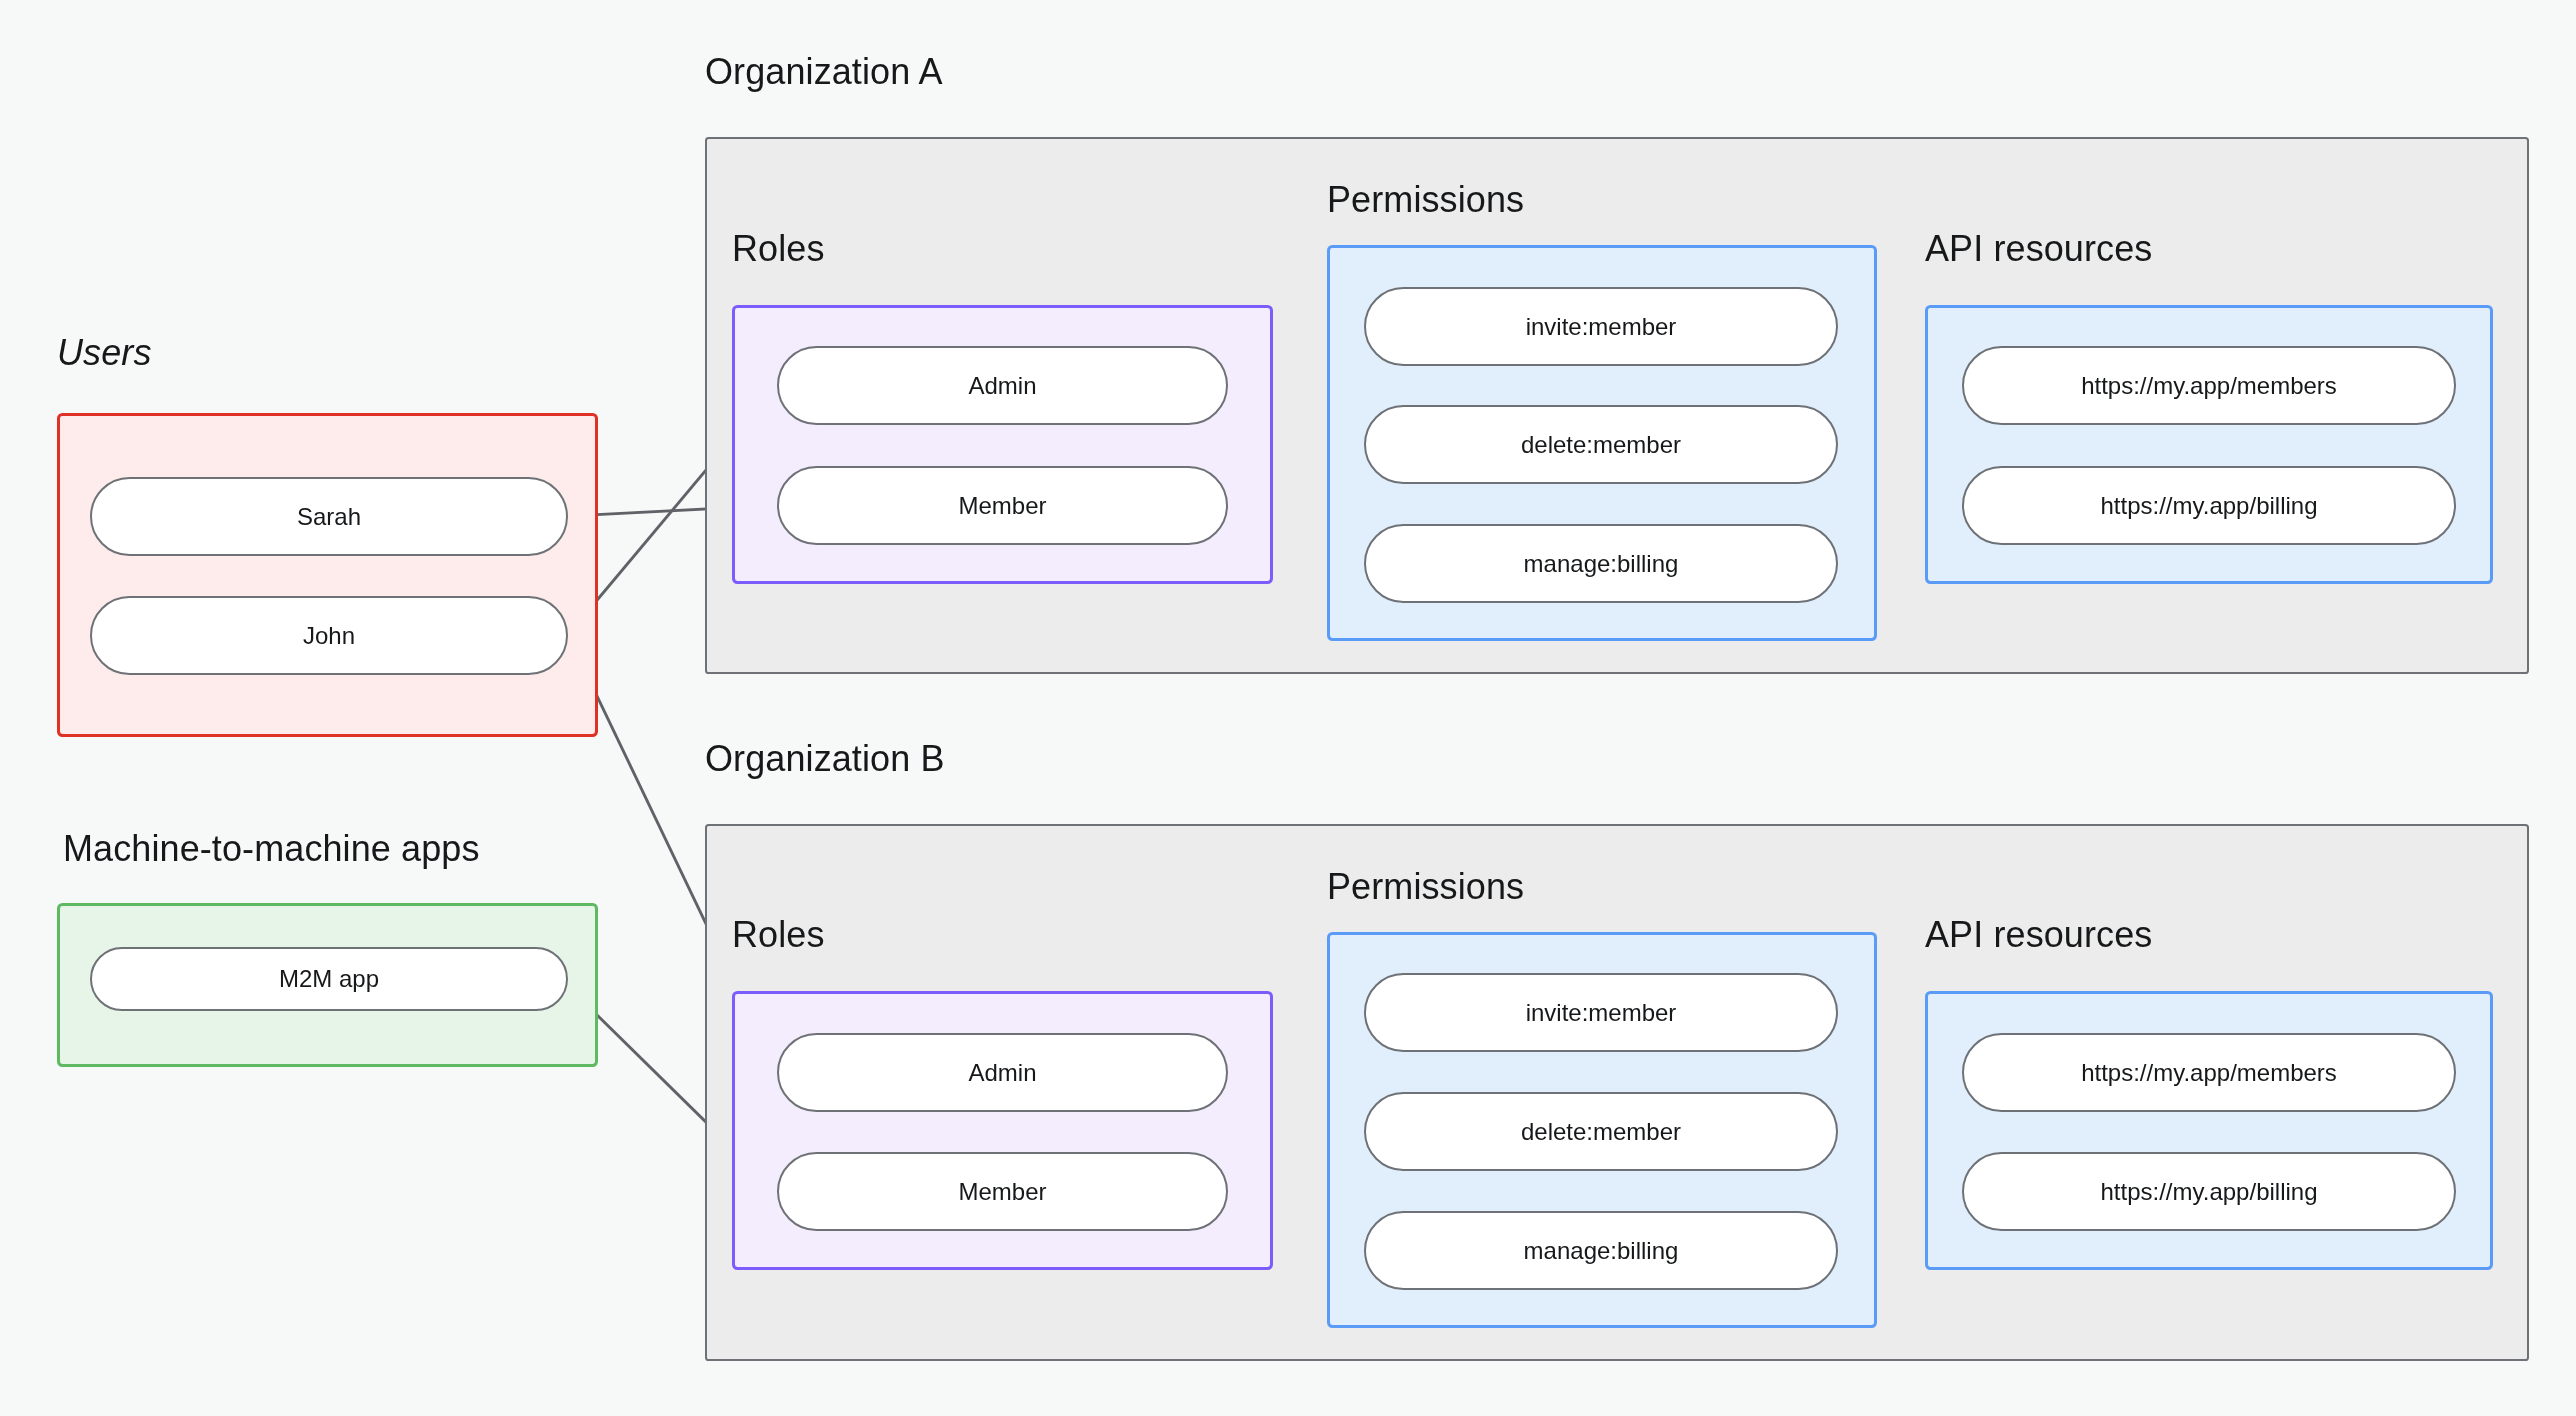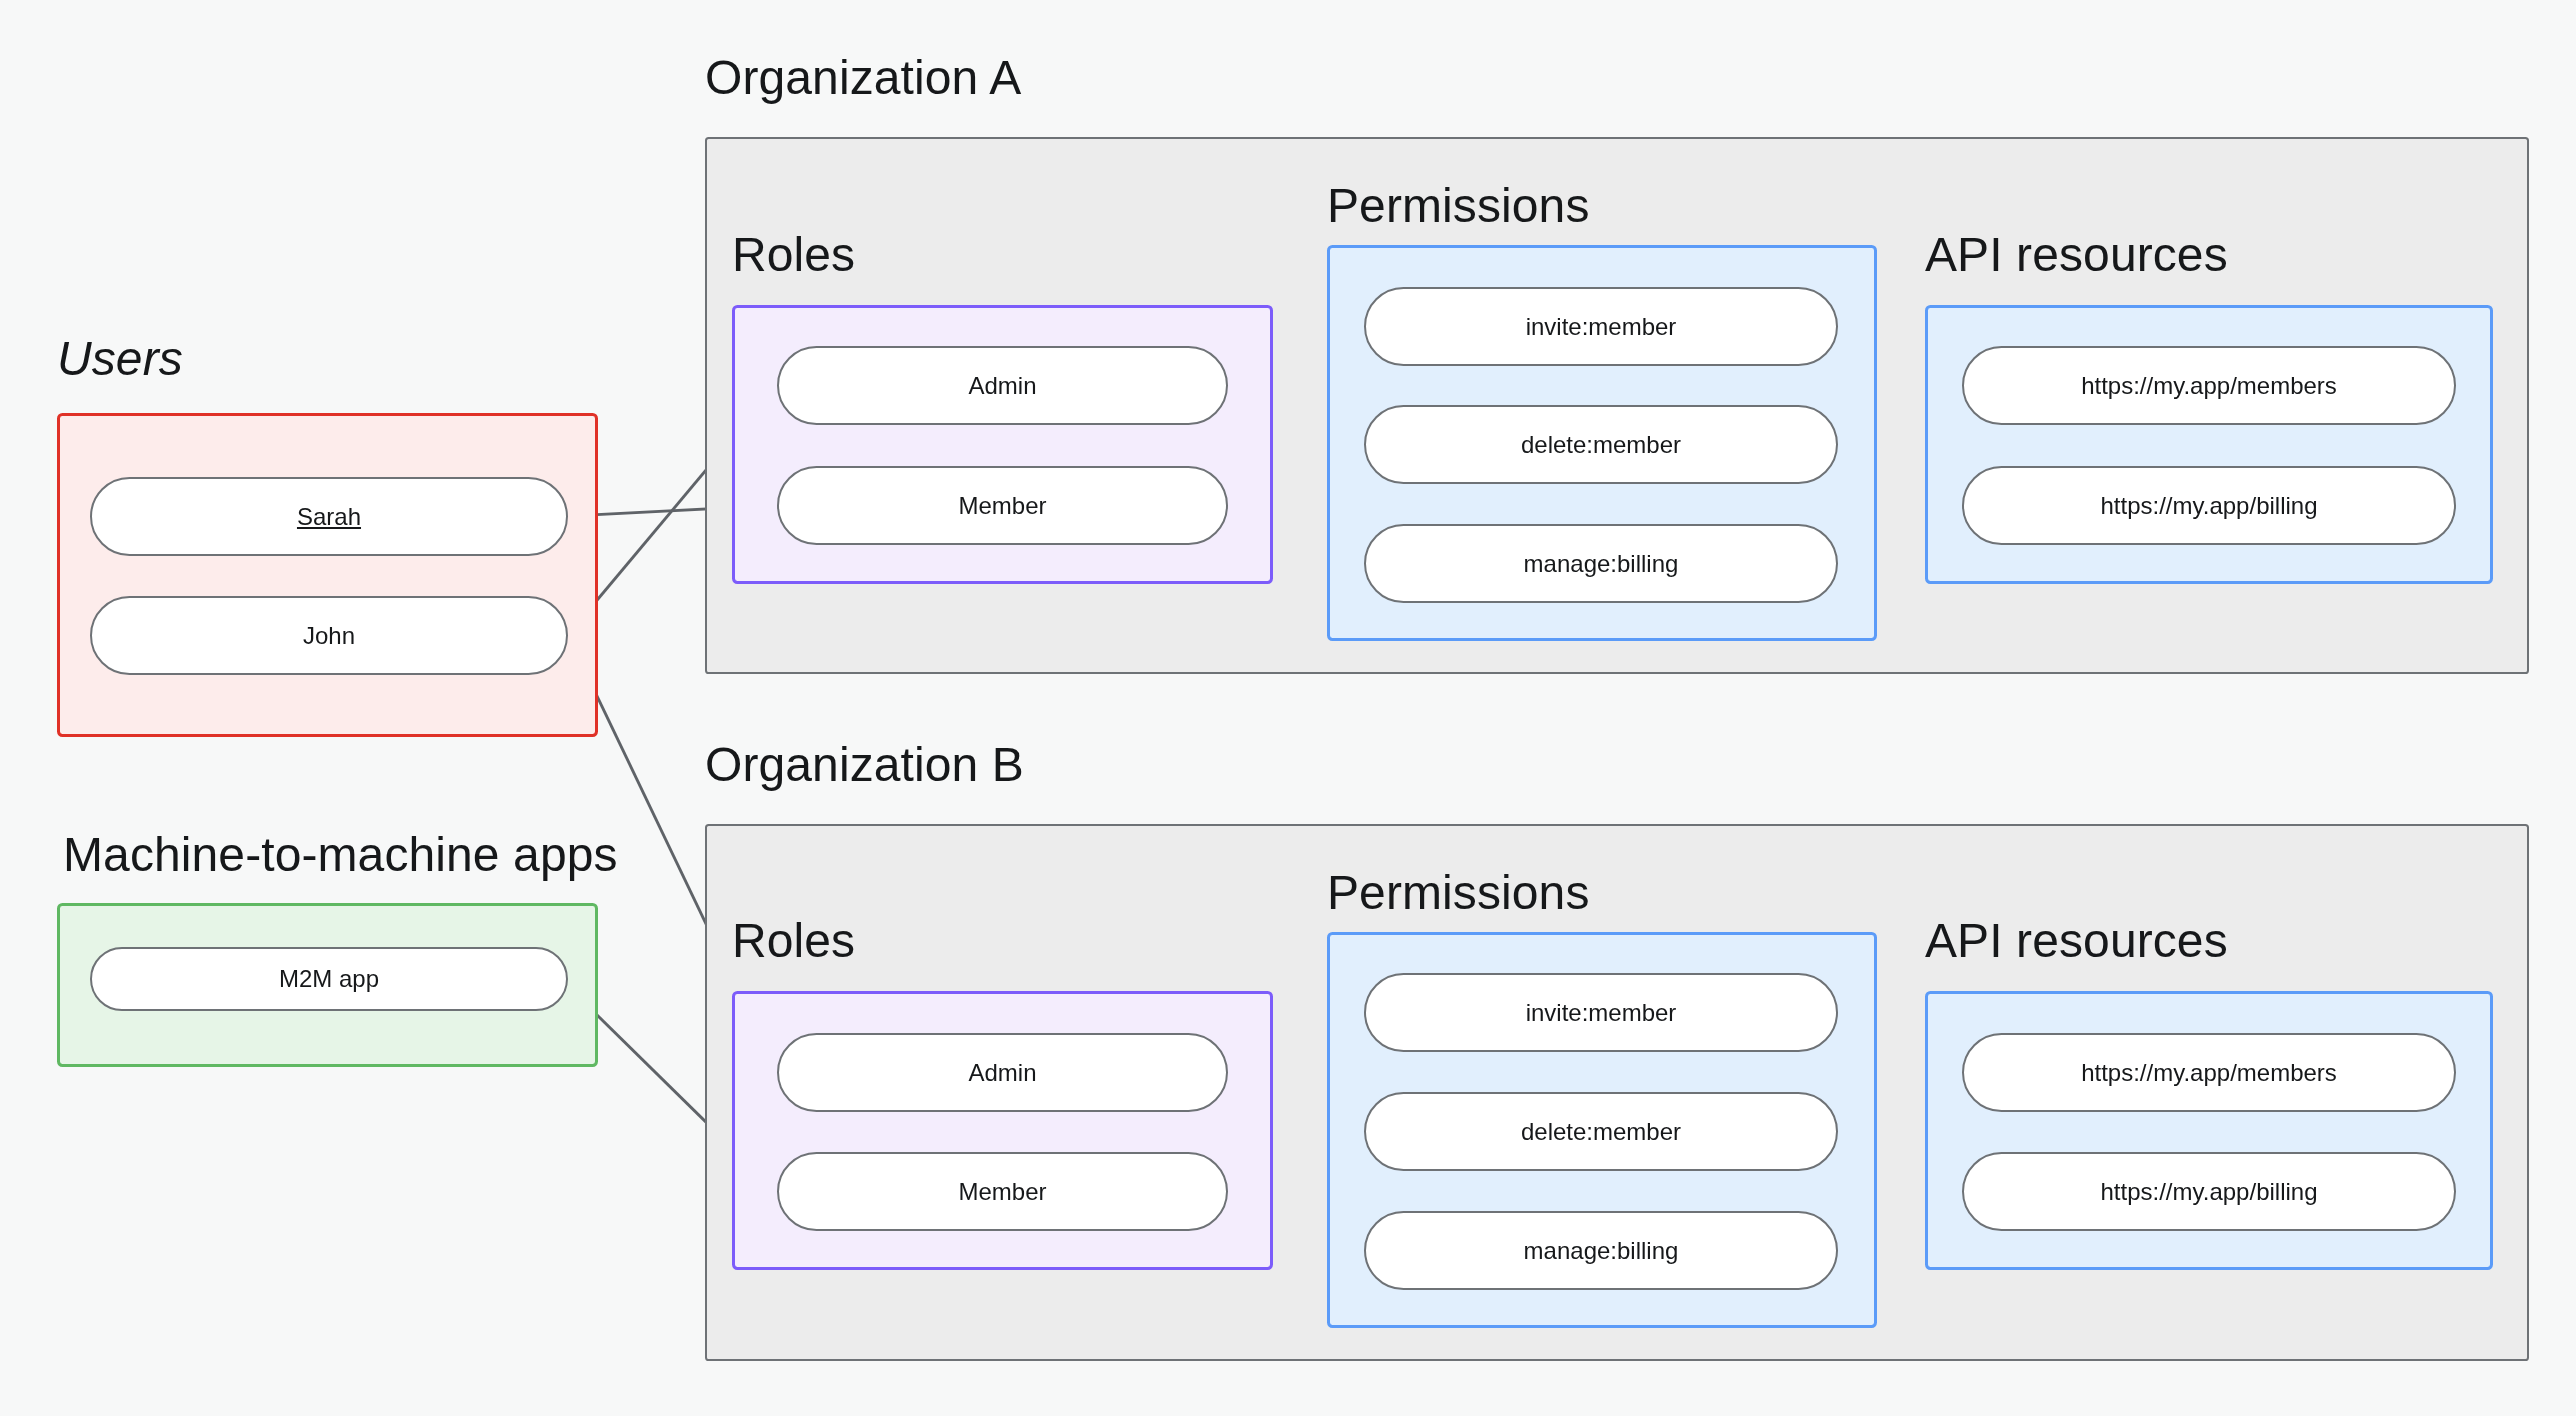--- a/index.html
+++ b/index.html
@@ -16,21 +16,21 @@
   #stage{position:absolute;inset:0;}
 
   
   #wires{position:absolute;left:0;top:0;width:2576px;height:1416px;pointer-events:none;z-index:1;}
   .wire{fill:none;stroke:#5f6368;stroke-width:3.2;}
   .dot{fill:#63666a;}
 
   
   .grp-label{
     position:absolute;
-    font-size:48px;
+    font-size:36px;
     line-height:1;
     letter-spacing:0.1px;
     color:#16181a;
     white-space:nowrap;
     z-index:3;
   }
 
   
   .box{position:absolute;box-sizing:border-box;z-index:2;}
   .box.org{
@@ -156,21 +156,21 @@
   <div class="pill" style="left:1364px;top:1092px;width:474px;height:79px;">delete:member</div>
   <div class="pill" style="left:1364px;top:1211px;width:474px;height:79px;">manage:billing</div>
 
   <div class="grp-label" style="left:1925px;top:917px;">API resources</div>
   <div class="box apis" style="left:1925px;top:991px;width:568px;height:279px;"></div>
   <div class="pill" style="left:1962px;top:1033px;width:494px;height:79px;">https://my.app/members</div>
   <div class="pill" style="left:1962px;top:1152px;width:494px;height:79px;">https://my.app/billing</div>
 
   <div class="grp-label" style="left:57px;top:335px;font-style:italic;">Users</div>
   <div class="box users" style="left:57px;top:413px;width:541px;height:324px;"></div>
-  <div class="pill" style="left:90px;top:477px;width:478px;height:79px;text-decoration:underline;">Sarah</div>
+  <div class="pill" style="left:90px;top:477px;width:478px;height:79px;">Sarah</div>
   <div class="pill" style="left:90px;top:596px;width:478px;height:79px;">John</div>
 
   <div class="grp-label" style="left:63px;top:831px;">Machine-to-machine apps</div>
   <div class="box m2m" style="left:57px;top:903px;width:541px;height:164px;"></div>
   <div class="pill" style="left:90px;top:947px;width:478px;height:64px;">M2M app</div>
 
 </div>
 
 
 </body></html>

